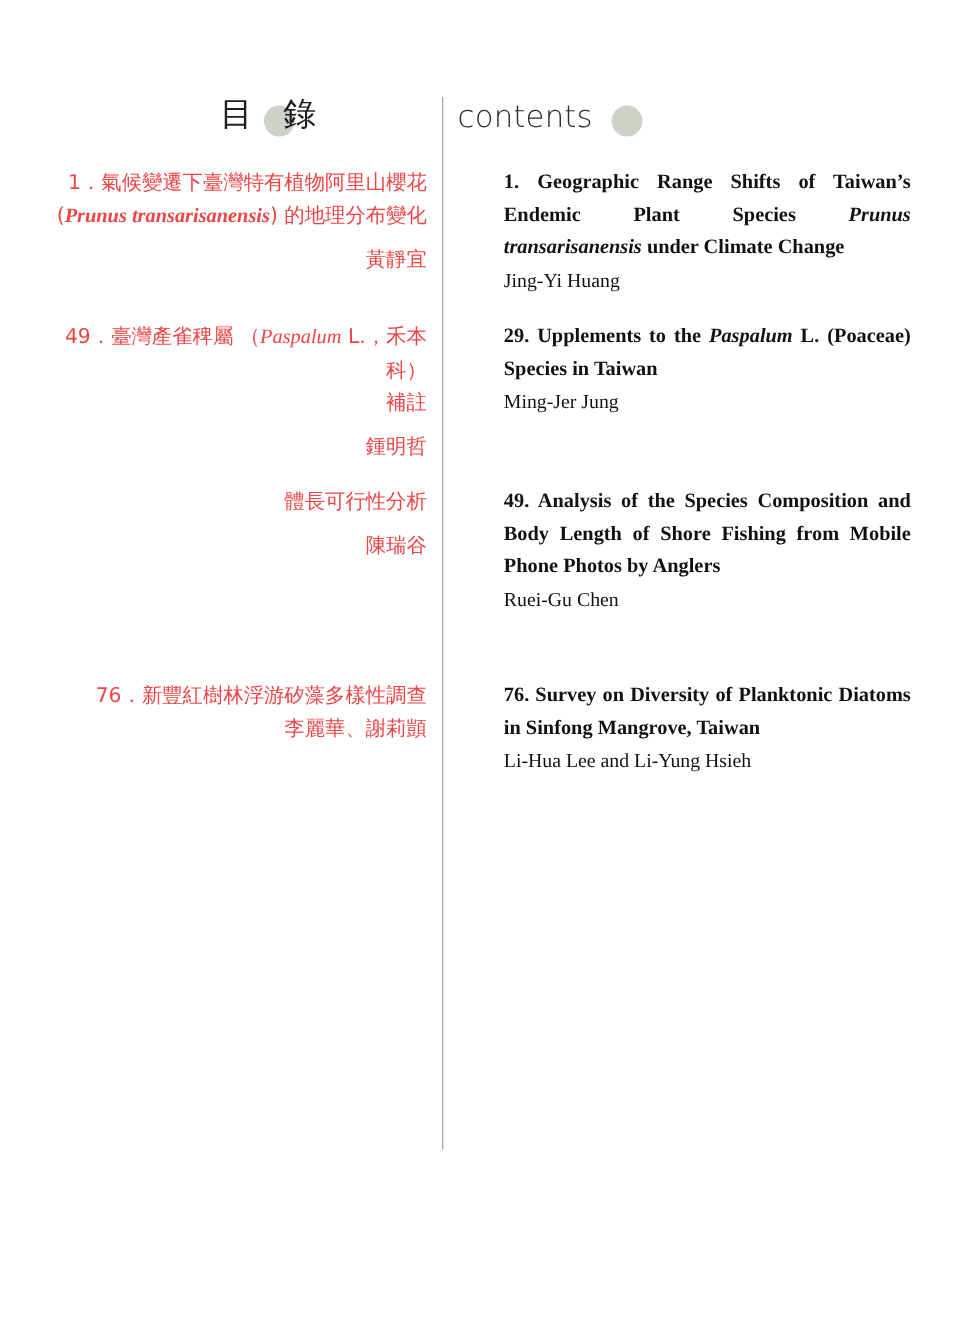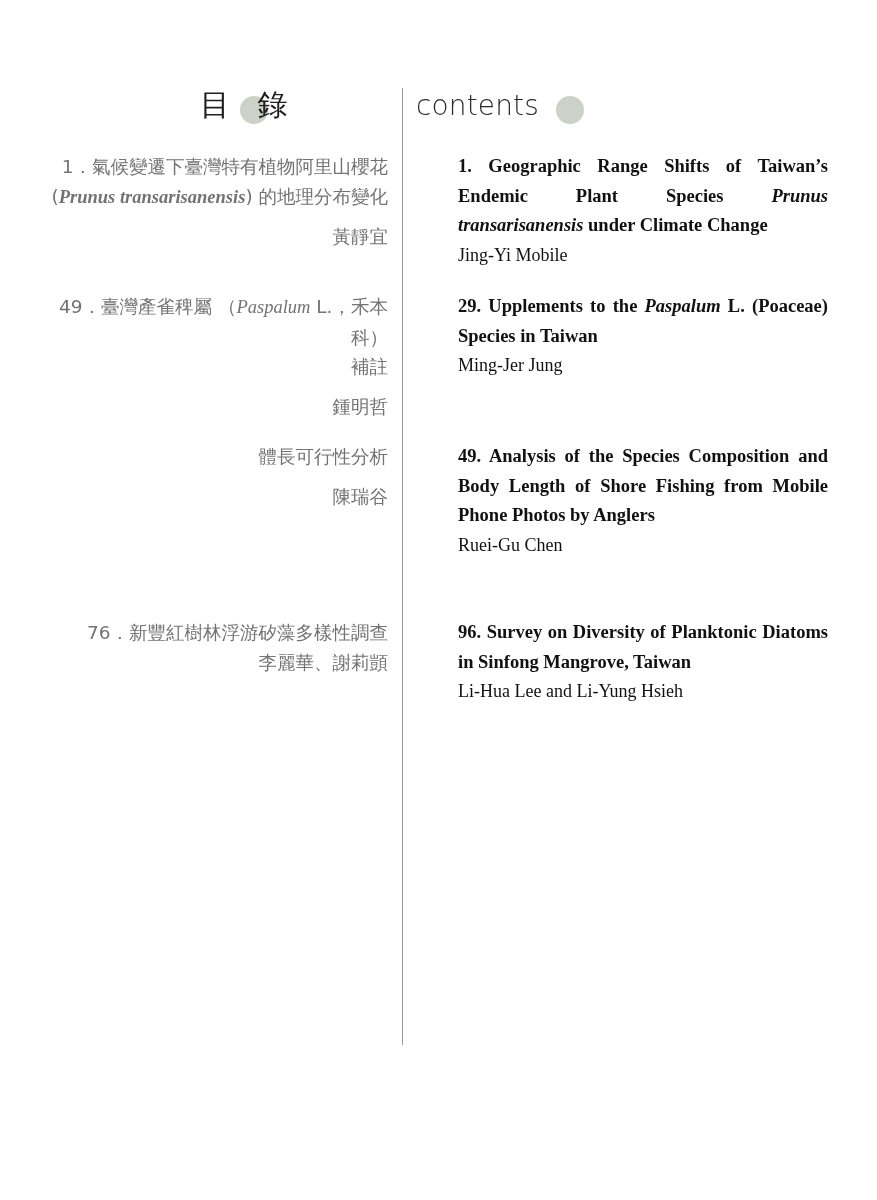--- a/index.html
+++ b/index.html
@@ -67,21 +67,21 @@
     color: #2a2a2a;
     line-height: 1.0;
     letter-spacing: 0.005em;
   }
 
   .entry-cjk {
     text-align: right;
     font-family: "DejaVu Sans", "Liberation Sans", sans-serif;
     font-size: 18.5px;
     line-height: 29.5px;
-    color: #737373;
+    color: #ef4444;
   }
   .entry-cjk .t-line { display: block; }
   .entry-cjk .sci {
     font-family: "Liberation Serif", "DejaVu Serif", serif;
     font-style: italic;
     font-weight: bold;
   }
   .entry-cjk .sci-reg {
     font-family: "Liberation Serif", "DejaVu Serif", serif;
     font-style: italic;
@@ -156,31 +156,31 @@
     <span class="auth">陳瑞谷</span>
   </div>
 
   <div class="entry-cjk e4-cjk">
     <span class="t-line">76．新豐紅樹林浮游矽藻多樣性調查</span>
     <span class="auth" style="margin-top:0">李麗華、謝莉顗</span>
   </div>
 
   <div class="entry-en e1-en">
     <div class="en-title"><span>1</span><span>. Geographic Range Shifts of Taiwan’s Endemic Plant Species </span><span class="it">Prunus transarisanensis</span><span> under Climate Change</span></div>
-    <div class="en-auth">Jing-Yi Mobile</div>
+    <div class="en-auth">Jing-Yi Huang</div>
   </div>
 
   <div class="entry-en e2-en">
     <div class="en-title"><span>29</span><span>. Upplements to the </span><span class="it">Paspalum</span><span> L. (Poaceae) Species in Taiwan</span></div>
     <div class="en-auth">Ming-Jer Jung</div>
   </div>
 
   <div class="entry-en e3-en">
     <div class="en-title"><span>49</span><span>. Analysis of the Species Composition and Body Length of Shore Fishing from Mobile Phone Photos by Anglers</span></div>
     <div class="en-auth">Ruei-Gu Chen</div>
   </div>
 
   <div class="entry-en e4-en">
-    <div class="en-title"><span>96</span><span>. Survey on Diversity of Planktonic Diatoms in Sinfong Mangrove, Taiwan</span></div>
+    <div class="en-title"><span>76</span><span>. Survey on Diversity of Planktonic Diatoms in Sinfong Mangrove, Taiwan</span></div>
     <div class="en-auth">Li-Hua Lee and Li-Yung Hsieh</div>
   </div>
 
 </div>
 
 </body></html>

